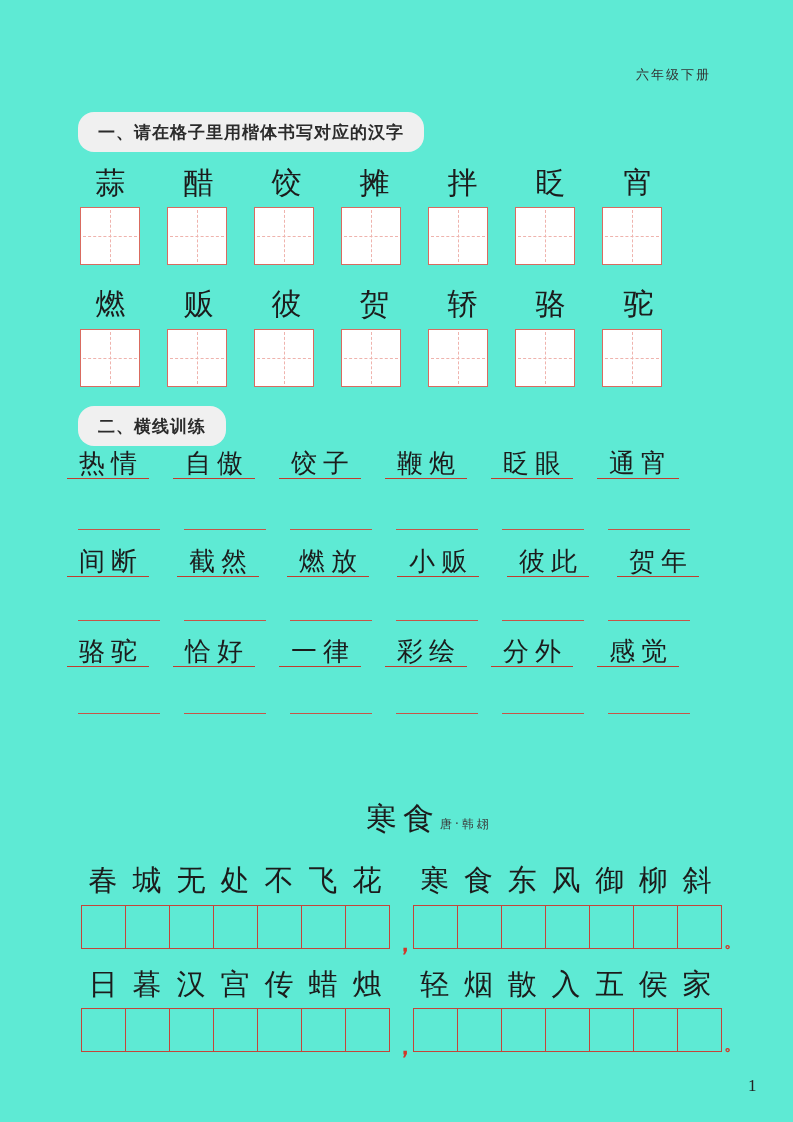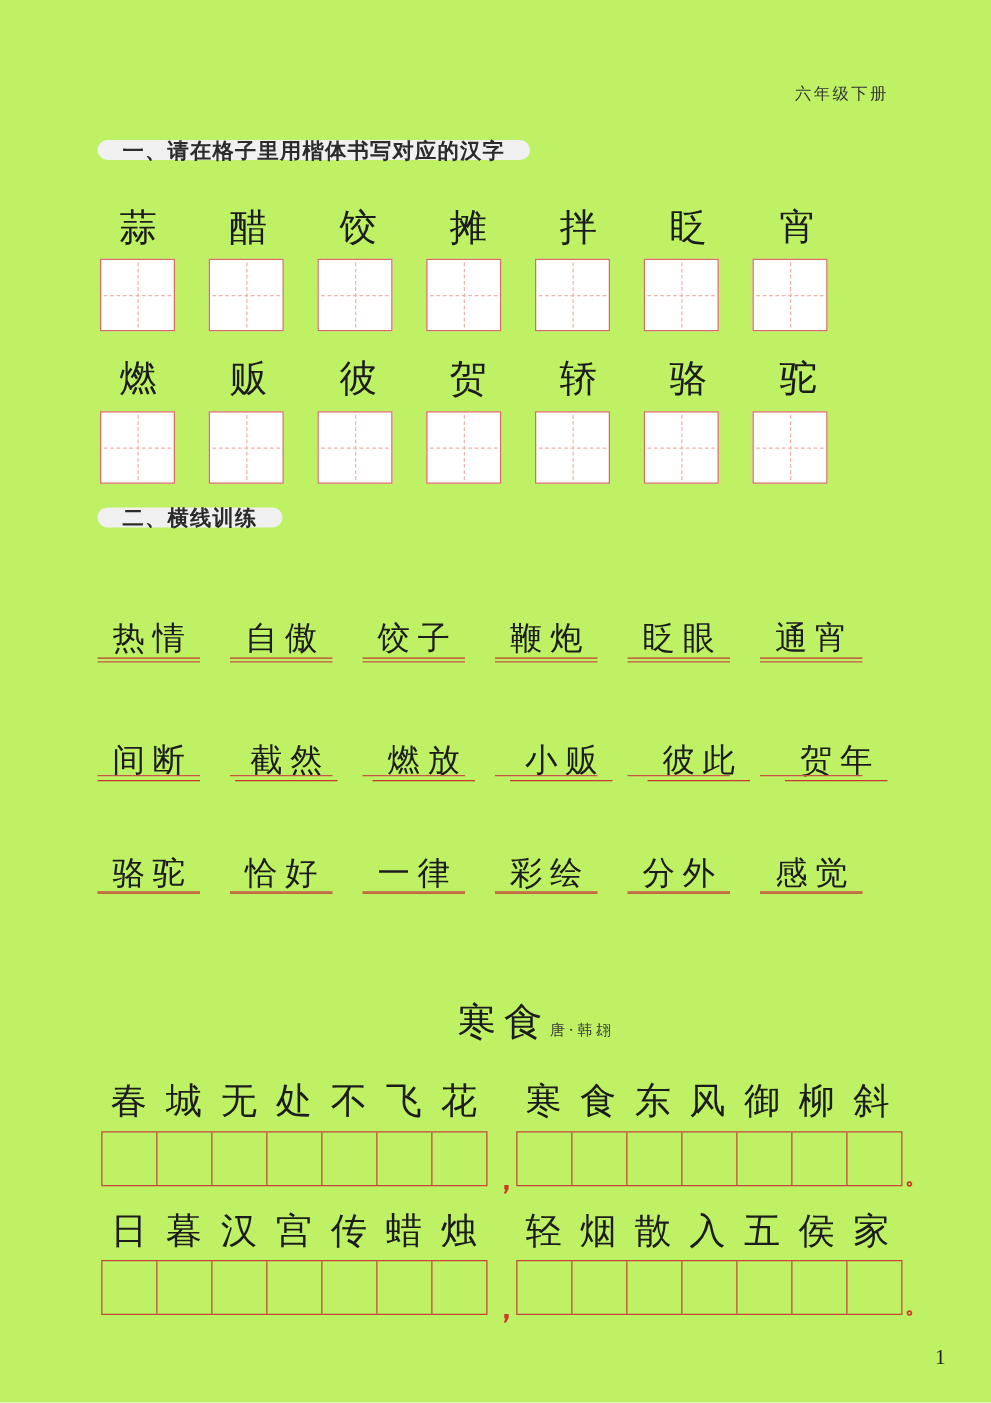--- a/index.html
+++ b/index.html
@@ -1,40 +1,40 @@
 <!DOCTYPE html>
 <html><head>
 <meta charset="utf-8">
 <style>
   html,body{margin:0;padding:0;background:#ffffff;}
-  .page{position:relative;width:793px;height:1122px;background:#bef264;overflow:hidden;
+  .page{position:relative;width:793px;height:1122px;background:#5eead4;overflow:hidden;
         font-family:"Liberation Sans",sans-serif;color:#1f1f1f;}
 
   
   .header-right{position:absolute;top:66px;left:636px;width:92px;font-family:"DejaVu Serif",serif;
                 font-size:13px;letter-spacing:2px;color:#333;}
 
   
-  .pill{position:absolute;left:78px;height:16px;background:#f0f0f0;border-radius:16px;
+  .pill{position:absolute;left:78px;height:40px;background:#f0f0f0;border-radius:16px;
         display:flex;align-items:center;padding:0 20px;}
   .pill span{font-size:17px;font-weight:bold;color:#2b2b2b;letter-spacing:1px;}
 
   
   .kai{font-family:"DejaVu Serif",serif;color:#1c1c1c;}
 
   
   .char-row{position:absolute;left:80px;display:flex;gap:27px;}
   .char-cell{width:61px;text-align:center;font-size:30px;line-height:40px;}
   .box-row{position:absolute;left:80px;display:flex;gap:27px;}
   .tian{position:relative;width:58px;height:56px;border:1.5px solid #d96b60;background:#fff;}
   .tian:before{content:"";position:absolute;left:2px;right:2px;top:50%;border-top:1px dashed #efb3ad;}
   .tian:after{content:"";position:absolute;top:2px;bottom:2px;left:50%;border-left:1px dashed #efb3ad;}
 
   
-  .word-row{position:absolute;left:78px;display:flex;gap:24px;margin-top:48px;}
+  .word-row{position:absolute;left:67px;display:flex;gap:24px;}
   .word-cell{width:82px;height:33px;border-bottom:1.5px solid #c23b2e;
              display:flex;align-items:flex-end;justify-content:center;
              font-size:26px;line-height:30px;letter-spacing:6px;padding-left:6px;box-sizing:border-box;}
   .line-row{position:absolute;left:78px;display:flex;gap:24px;}
   .line-cell{width:82px;height:8px;border-bottom:1.5px solid #c65548;}
 
   
   .poem-title{position:absolute;left:366px;top:798px;display:flex;align-items:flex-end;}
   .poem-title .big{font-size:31px;letter-spacing:6px;line-height:40px;}
   .poem-title .small{font-size:12px;letter-spacing:3px;padding-bottom:5px;color:#3a3a3a;text-align:right;}

